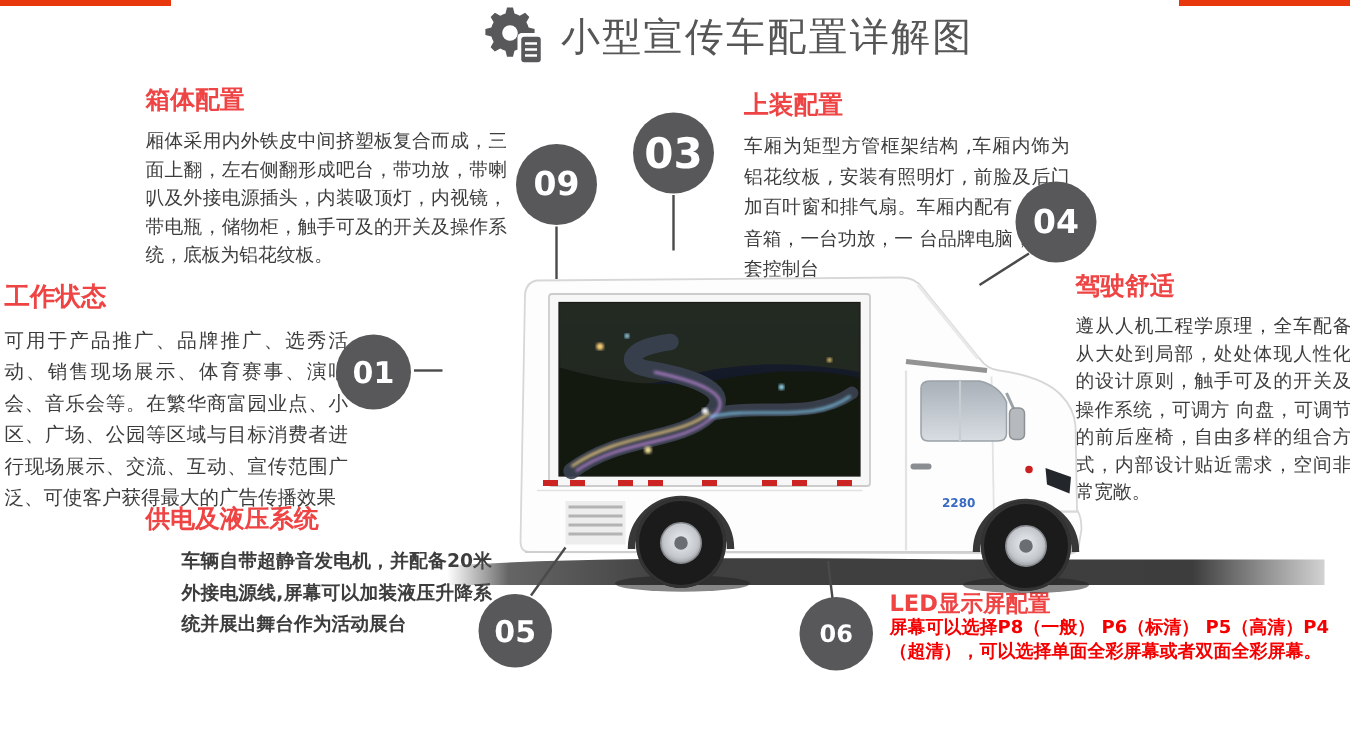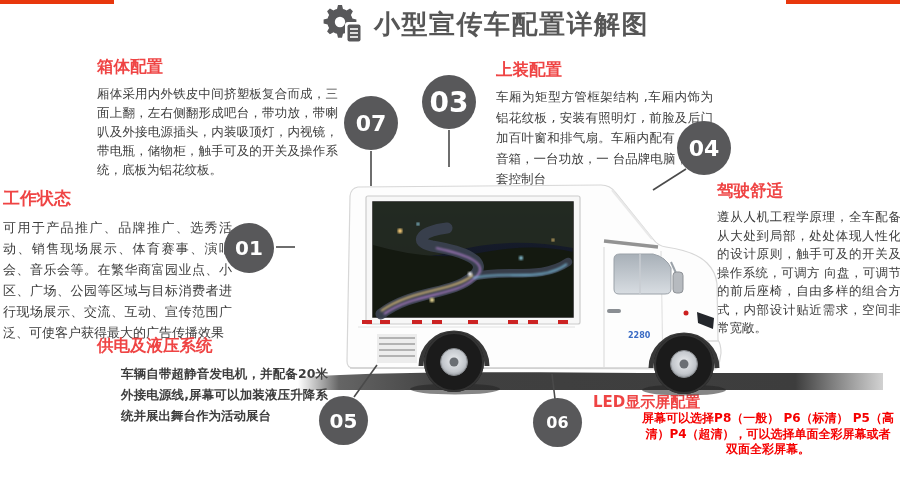--- a/index.html
+++ b/index.html
@@ -5,41 +5,41 @@
   html,body{margin:0;padding:0;}
   body{width:900px;height:489px;position:relative;overflow:hidden;background:#ffffff;
        font-family:"DejaVu Sans","Liberation Sans",sans-serif;}
   .stage{position:absolute;inset:0;width:900px;height:489px;}
 
   .corner-bar{position:absolute;top:0;height:4px;background:#e8370d;}
   .corner-bar.left{left:0;width:114px;}
   .corner-bar.right{right:0;width:114px;}
 
   .header-icon{position:absolute;left:319px;top:3px;width:46px;height:42px;}
-  .header-title{position:absolute;left:374px;top:7px;font-size:26px;font-weight:bold;
+  .header-title{position:absolute;left:374px;top:7px;font-size:26px;font-weight:normal;
     color:#565656;letter-spacing:1.5px;white-space:nowrap;}
 
   .sec{position:absolute;}
   .sec-title{font-weight:bold;color:#ef4444;font-size:16.5px;margin:0 0 8px 0;line-height:18px;}
   .sec-body{color:#3d3d3d;margin:0;text-align:justify;}
 
   #sec-box{left:97px;top:58px;width:241px;}
   #sec-box .sec-body{font-size:12.5px;line-height:19px;}
   #sec-work{left:3px;top:189px;width:229px;}
   #sec-work .sec-title{font-size:17px;margin-bottom:10px;}
   #sec-work .sec-body{font-size:13px;line-height:21px;}
   #sec-power{left:97px;top:337px;width:231px;}
   #sec-power .sec-body{font-size:12.5px;line-height:21px;font-weight:600;margin-left:24px;}
   #sec-upper{left:496px;top:61px;width:217px;}
   #sec-upper .sec-body{font-size:12.5px;line-height:20.5px;}
   #sec-drive{left:717px;top:182px;width:184px;}
   #sec-drive .sec-body{font-size:12.5px;line-height:18.5px;}
   #sec-led{left:593px;top:393px;width:302px;}
   #sec-led .sec-title{font-size:15px;margin-bottom:0;}
-  #sec-led .sec-body{font-size:12px;line-height:15.5px;color:#f50000;font-weight:bold;text-align:center;margin-left:48px;}
+  #sec-led .sec-body{font-size:12px;line-height:15.5px;color:#f50000;font-weight:bold;text-align:left;}
 
   .marker{position:absolute;border-radius:50%;background:#58585a;color:#ffffff;
     display:flex;align-items:center;justify-content:center;font-weight:bold;z-index:3;}
   #m1{left:224px;top:223px;width:50px;height:50px;font-size:20px;}
   #m2{left:344px;top:96px;width:54px;height:54px;font-size:22px;}
   #m3{left:422px;top:75px;width:54px;height:54px;font-size:28px;}
   #m4{left:677px;top:121px;width:54px;height:54px;font-size:22px;}
   #m5{left:319px;top:396px;width:49px;height:49px;font-size:20px;text-align:center;}
   #m6{left:533px;top:398px;width:49px;height:49px;font-size:16px;}
 </style>
@@ -182,21 +182,21 @@
       <line x1="276" y1="247" x2="295" y2="247"></line>
       <line x1="371" y1="151" x2="371" y2="186"></line>
       <line x1="449" y1="130" x2="449" y2="167"></line>
       <line x1="686" y1="169" x2="653" y2="190"></line>
       <line x1="377" y1="365" x2="354" y2="397"></line>
       <line x1="552" y1="374" x2="555" y2="399"></line>
     </g>
   </svg>
 
   <div class="marker" id="m1">01</div>
-  <div class="marker" id="m2">07</div>
+  <div class="marker" id="m2">09</div>
   <div class="marker" id="m3">03</div>
   <div class="marker" id="m4">04</div>
   <div class="marker" id="m5">05</div>
   <div class="marker" id="m6">06</div>
 
   <div class="sec" id="sec-box">
     <h3 class="sec-title">箱体配置</h3>
     <p class="sec-body">厢体采用内外铁皮中间挤塑板复合而成，三面上翻，左右侧翻形成吧台，带功放，带喇叭及外接电源插头，内装吸顶灯，内视镜，带电瓶，储物柜，触手可及的开关及操作系统，底板为铝花纹板。</p>
   </div>
 

